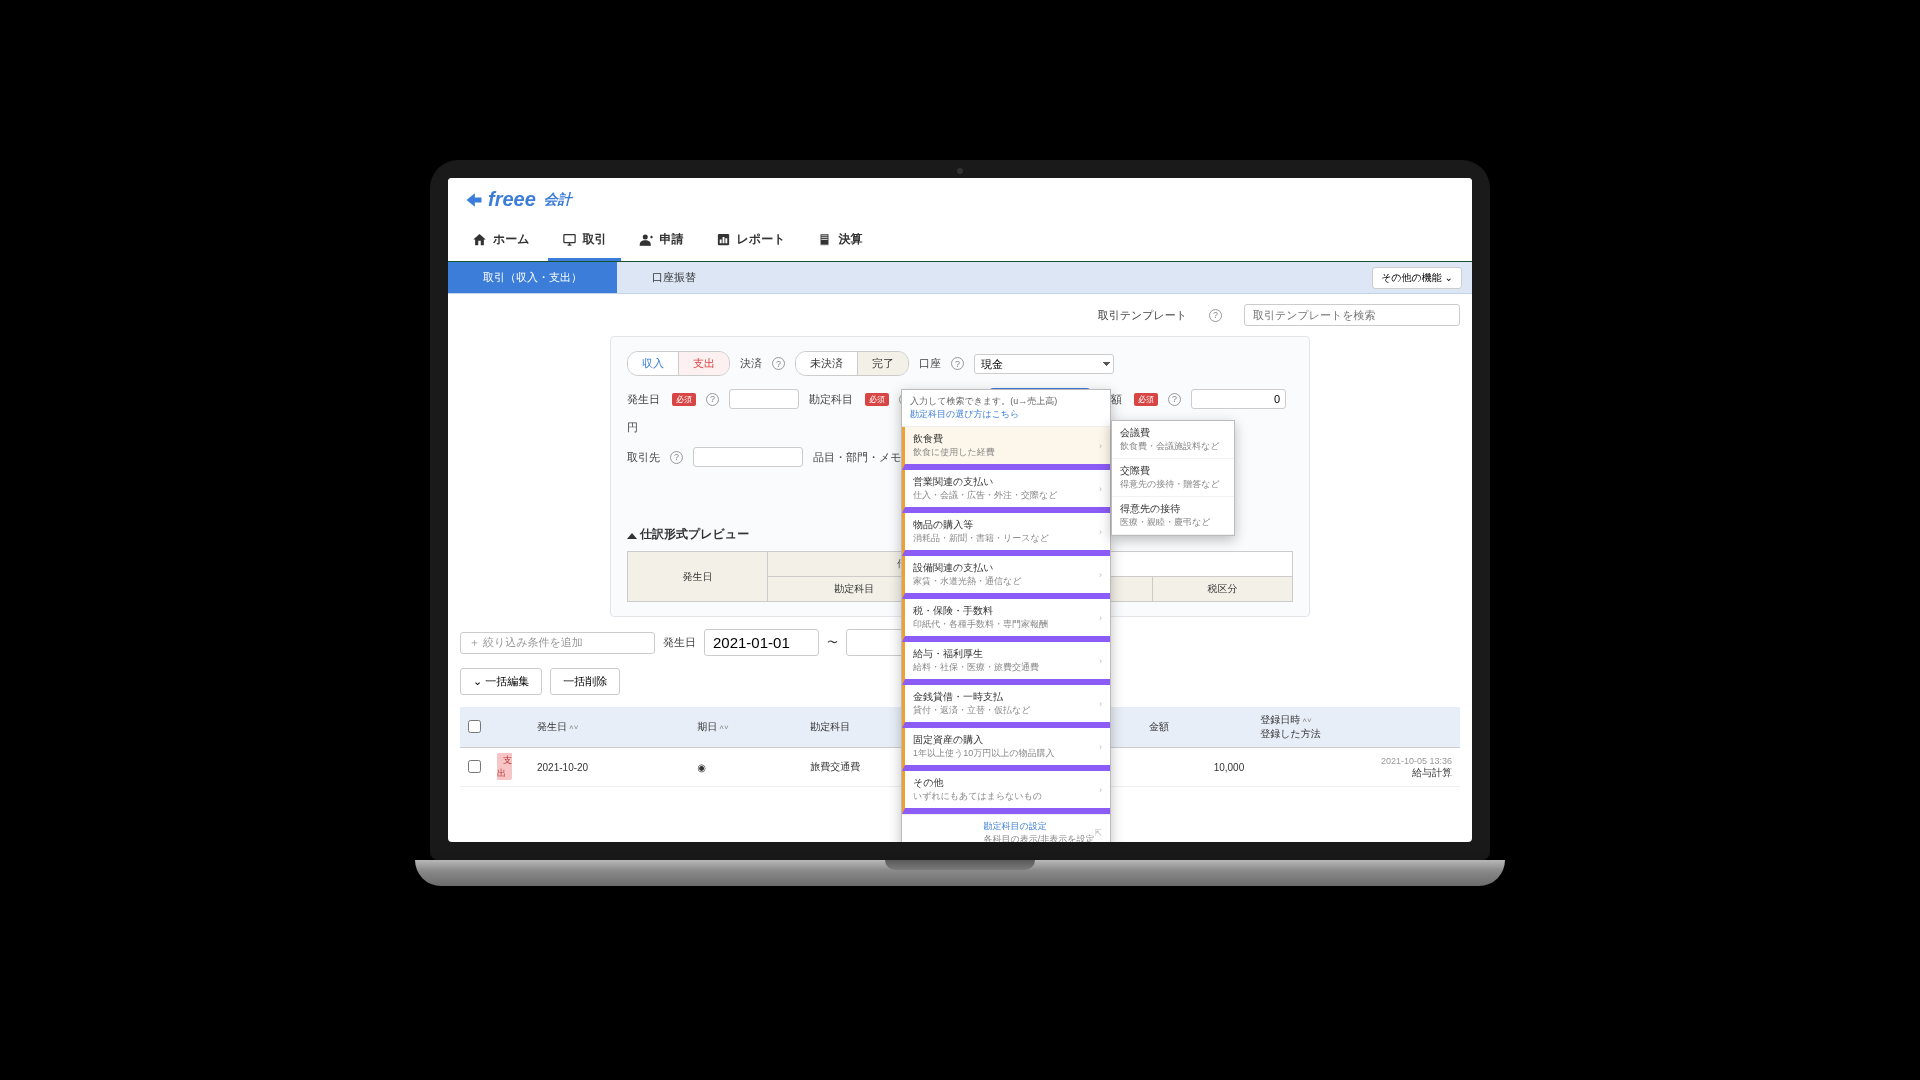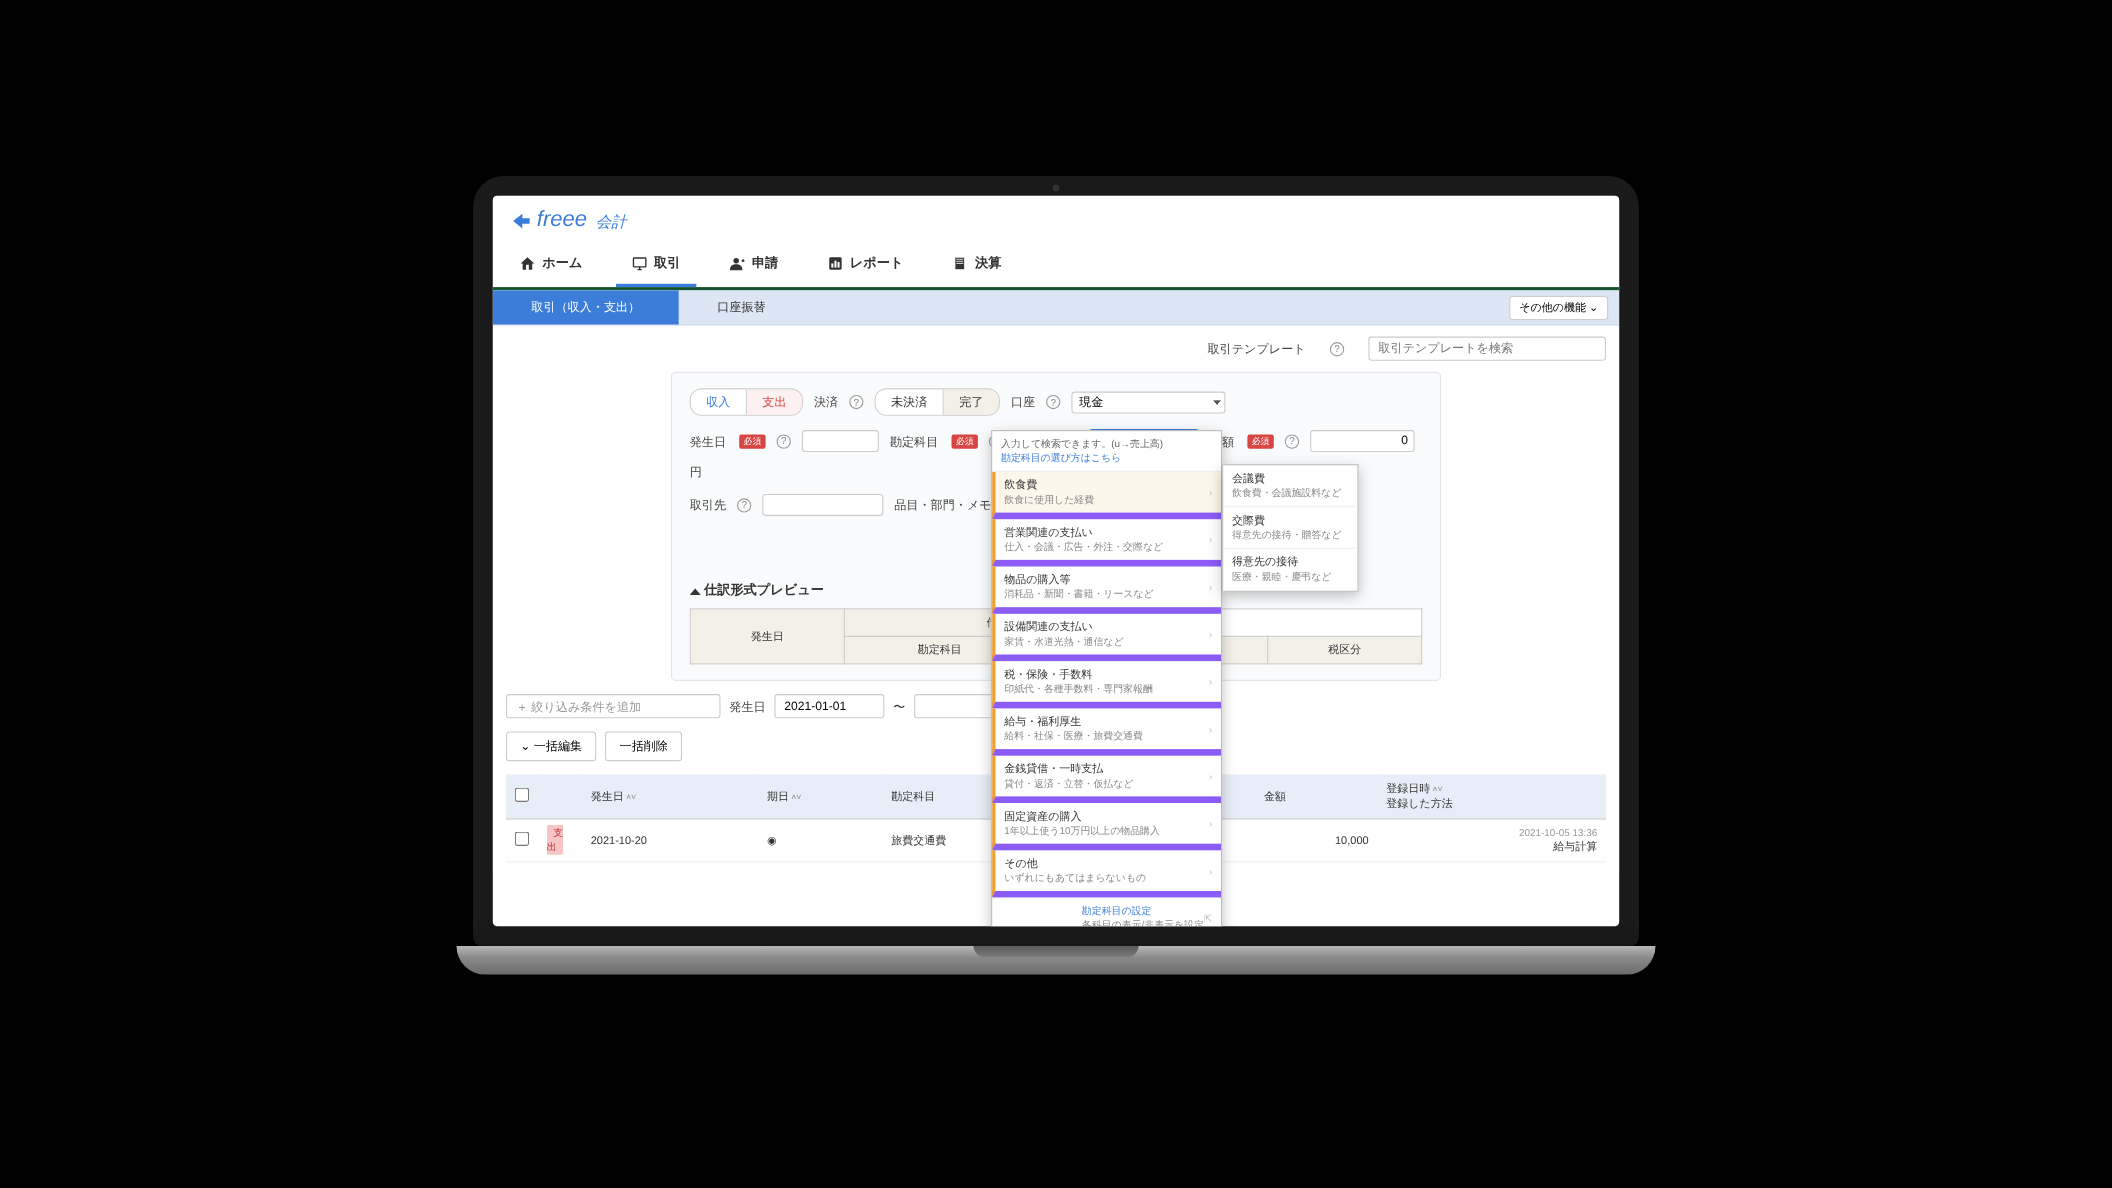--- a/index.html
+++ b/index.html
@@ -4,24 +4,24 @@
 <style>
 *{margin:0;padding:0;box-sizing:border-box;font-family:"Hiragino Kaku Gothic Pro","Meiryo",sans-serif}
 body{background:#000;width:1920px;height:1080px;display:flex;align-items:center;justify-content:center}
 .laptop{width:1090px;height:760px;position:relative}
 .laptop-body{width:1060px;height:700px;margin:0 auto;background:#1a1a1a;border-radius:28px 28px 8px 8px;padding:18px;position:relative;box-shadow:0 0 40px rgba(0,0,0,.8)}
 .camera{position:absolute;top:8px;left:50%;transform:translateX(-50%);width:6px;height:6px;background:#333;border-radius:50%}
 .screen{width:100%;height:100%;background:#fff;border-radius:4px;overflow:hidden;font-size:11px;color:#333}
 .laptop-base{width:1090px;height:26px;background:linear-gradient(to bottom,#b8b8b8 0%,#8a8a8a 40%,#6b6b6b 100%);border-radius:0 0 40px 40px;position:relative;box-shadow:0 10px 25px rgba(0,0,0,.6)}
 .laptop-notch{position:absolute;top:0;left:50%;transform:translateX(-50%);width:150px;height:10px;background:linear-gradient(to bottom,#5a5a5a,#7a7a7a);border-radius:0 0 14px 14px}
 .header{background:#fff;padding:10px 16px;display:flex;align-items:center}
-.logo{display:flex;align-items:flex-end;gap:4px;color:#3b7dd8;font-size:20px;font-style:italic;font-weight:400}
+.logo{display:flex;align-items:center;gap:4px;color:#3b7dd8;font-size:20px;font-style:italic;font-weight:700}
 .logo-icon{width:20px;height:20px}
 .logo-sub{font-size:14px;color:#3b7dd8;margin-left:4px}
-.nav{display:flex;gap:16px;padding:0 10px;border-bottom:3px solid #14532d;background:#fff}
+.nav{display:flex;gap:4px;padding:0 10px;border-bottom:1px solid #14532d;background:#fff}
 .nav-item{display:flex;align-items:center;gap:6px;padding:10px 14px;font-size:12px;font-weight:bold;cursor:pointer;border-bottom:3px solid transparent}
 .nav-item.active{border-bottom-color:#3b7dd8}
 .nav-icon{width:15px;height:15px;display:inline-block}
 .subnav{display:flex;background:#dce6f5;border-bottom:1px solid #c3d2e8;align-items:center}
 .subnav-item{padding:8px 35px;font-size:11px;cursor:pointer}
 .subnav-item.active{background:#3b7dd8;color:#fff}
 .subnav-right{margin-left:auto;margin-right:10px}
 .other-btn{background:#fff;border:1px solid #ccc;border-radius:3px;padding:3px 8px;font-size:10px;cursor:pointer}
 .content{padding:10px 12px;background:#fff}
 .template-row{display:flex;justify-content:flex-end;align-items:center;gap:22px;margin-bottom:10px;font-size:11px}
@@ -56,21 +56,21 @@
 .dd-item-main{font-size:10px;color:#333}
 .dd-item-sub{font-size:9px;color:#888;display:block}
 .dd-arrow{color:#bbb;font-size:9px}
 .dd-footer{padding:5px 8px;color:#3b7dd8;font-size:9px;border-top:1px solid #eee;display:flex;justify-content:flex-end;align-items:center}
 .submenu{position:absolute;top:83px;left:500px;width:124px;background:#fff;border:1px solid #bbb;box-shadow:0 4px 12px rgba(0,0,0,.25);z-index:101;font-size:10px}
 .sub-item{padding:5px 8px;border-bottom:1px solid #f2f2f2;cursor:pointer}
 .sub-title{font-size:10px;color:#333}
 .sub-desc{font-size:9px;color:#888;display:block}
 .filter-row{display:flex;align-items:center;gap:8px;margin:12px 0;font-size:11px}
 .filter-input{width:195px;padding:4px 8px;border:1px solid #ccc;border-radius:3px;font-size:11px;color:#999}
-.date-input{width:100px;padding:4px 8px;border:1px solid #ccc;border-radius:3px;font-size:11px}
+.date-input{width:115px;padding:4px 8px;border:1px solid #ccc;border-radius:3px;font-size:15px}
 .bulk-btn{padding:5px 12px;border:1px solid #ccc;border-radius:3px;background:#fff;font-size:11px;cursor:pointer;display:inline-flex;align-items:center;gap:3px}
 .trans-table{width:100%;border-collapse:collapse;font-size:10px}
 .trans-table th{background:#e8eef7;padding:6px 8px;text-align:left;font-weight:normal;border-bottom:1px solid #ccc}
 .trans-table td{padding:6px 8px;border-bottom:1px solid #eee}
 .expense-tag{background:#f7c5c5;color:#b33;padding:2px 6px;border-radius:2px;font-size:9px}
 .sort-icons{font-size:8px;color:#888;margin-left:2px}
 .txt-right{text-align:right}
 .small-gray{color:#999;font-size:9px}
 </style>
 </head>

